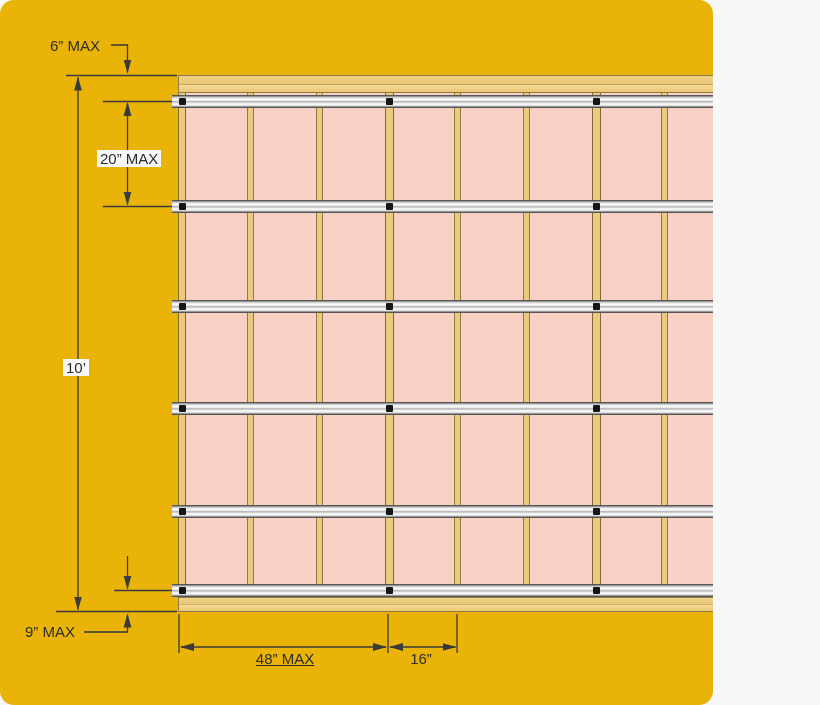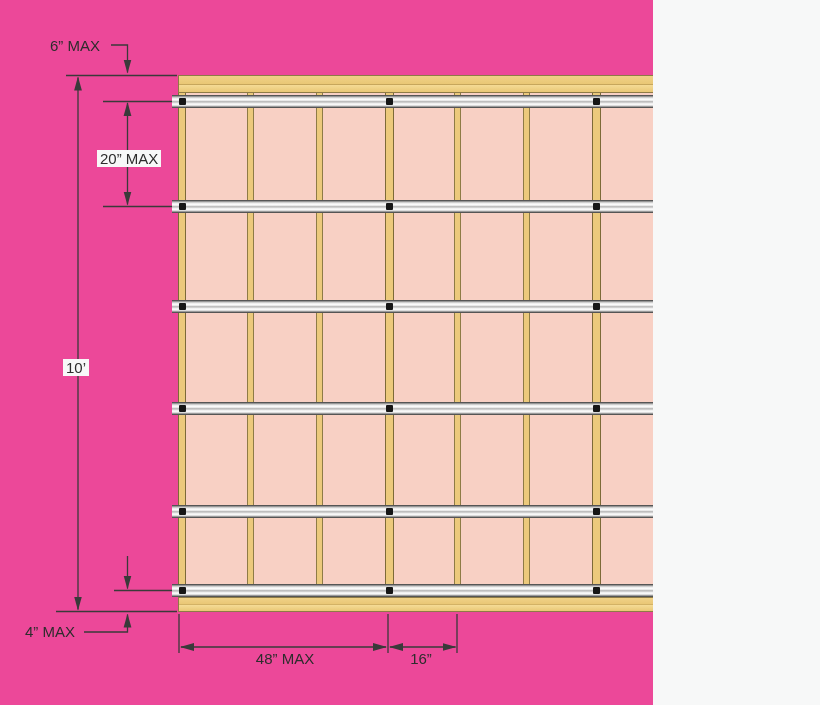--- a/index.html
+++ b/index.html
@@ -1,16 +1,16 @@
 <!DOCTYPE html>
 <html style="--wood: #ecc97c; --wood-edge: #8e7b46; --cavity: #f8d0c4; --fastener: #161616; --dimension: #3a3a3a; --background: #f7f8f8;"><head>
 <meta charset="utf-8">
 <style>
   html,body{margin:0;padding:0;background:#f7f8f8;font-family:"Liberation Sans",sans-serif;}
-  .canvas{position:relative;width:653px;height:705px;background:#ec4899;overflow:hidden;}
+  .canvas{position:relative;width:713px;height:705px;background:#eab308;overflow:hidden;border-radius:14px;}
 
   
   .wall{position:absolute;left:178px;top:75px;width:617px;height:537px;background:var(--cavity,#f8d0c4);z-index:1;}
   .plate{position:absolute;left:0;width:100%;box-sizing:border-box;border:1px solid var(--wood-edge,#8e7b46);z-index:4;}
   .plate-top{top:0;height:18px;background:linear-gradient(180deg,#f0d187 0%,#e9c775 50%,#bd9d55 54%,#f4da94 58%,#e9c775 100%);}
   .plate-bottom{bottom:0;height:15px;background:linear-gradient(180deg,#f0d187 0%,#e9c775 48%,#bd9d55 52%,#f4da94 57%,#e9c775 100%);}
   .stud{position:absolute;top:18px;bottom:15px;background:var(--wood,#ecc97c);border-left:1px solid var(--wood-edge,#8e7b46);border-right:1px solid var(--wood-edge,#8e7b46);box-sizing:border-box;z-index:2;}
   .stud.main{border-color:#7d6a38;}
   .channel{position:absolute;left:-6px;width:623px;height:13px;box-sizing:border-box;z-index:3;
     border-top:1px solid #555;border-bottom:1px solid #555;
@@ -97,17 +97,17 @@
     <line class="dl" x1="127.5" y1="103" x2="127.5" y2="204.5" marker-start="url(#arr)" marker-end="url(#arr)"></line>
     <line class="dl" x1="127.5" y1="556" x2="127.5" y2="588.5" marker-end="url(#arr)"></line>
     <polyline class="dl" points="84,632 127.5,632 127.5,614.5" marker-end="url(#arr)"></polyline>
     <line class="dl" x1="181" y1="647" x2="386" y2="647" marker-start="url(#arr)" marker-end="url(#arr)"></line>
     <line class="dl" x1="390" y1="647" x2="455.5" y2="647" marker-start="url(#arr)" marker-end="url(#arr)"></line>
   </svg>
 
   <div class="dim-label" style="left:50px;top:37px;">6” MAX</div>
   <div class="dim-label masked" style="left:97px;top:150px;">20” MAX</div>
   <div class="dim-label masked" style="left:63px;top:359px;">10’</div>
-  <div class="dim-label" style="left:25px;top:623px;">4” MAX</div>
-  <div class="dim-label center" style="left:235px;top:650px;width:100px;">48” MAX</div>
+  <div class="dim-label" style="left:25px;top:623px;">9” MAX</div>
+  <div class="dim-label center" style="left:235px;top:650px;width:100px;text-decoration:underline;">48” MAX</div>
   <div class="dim-label center" style="left:395px;top:650px;width:52px;">16”</div>
 
 </div>
 
 </body></html>

